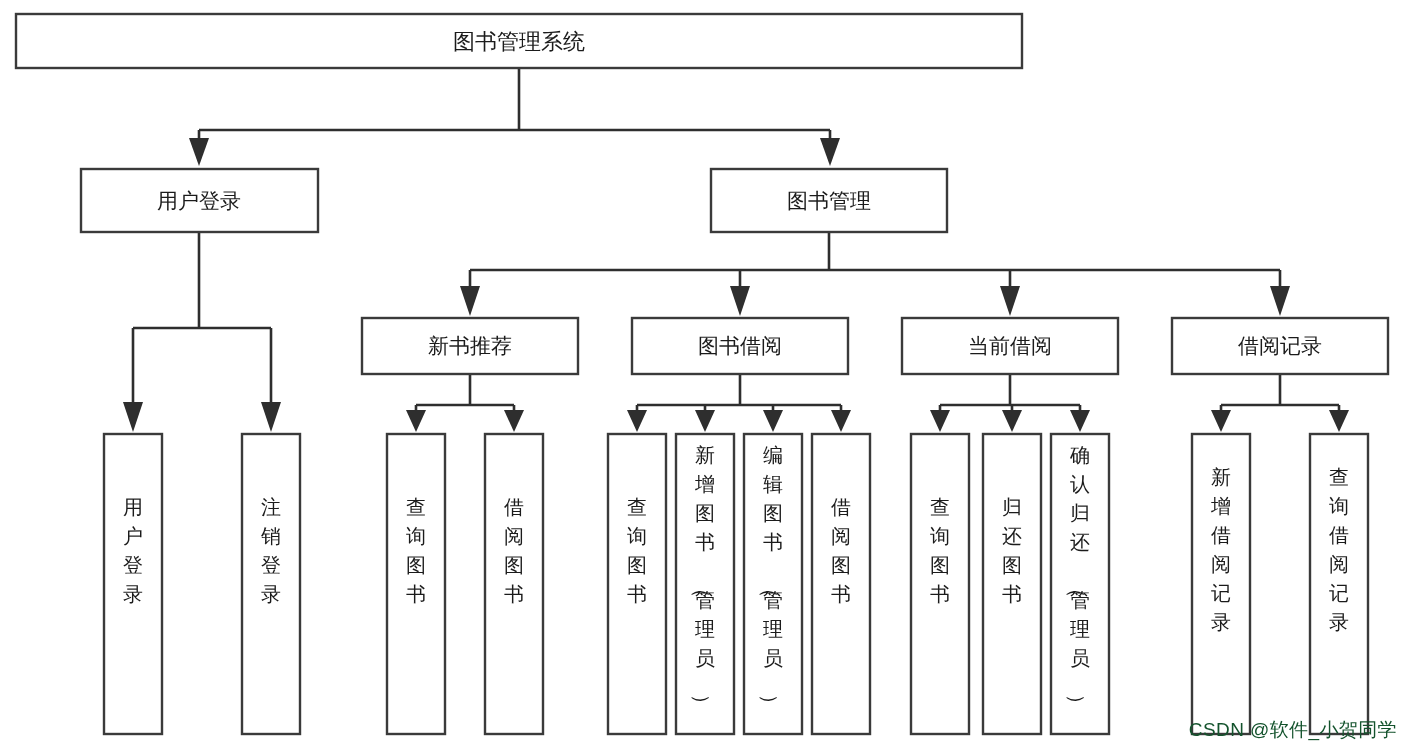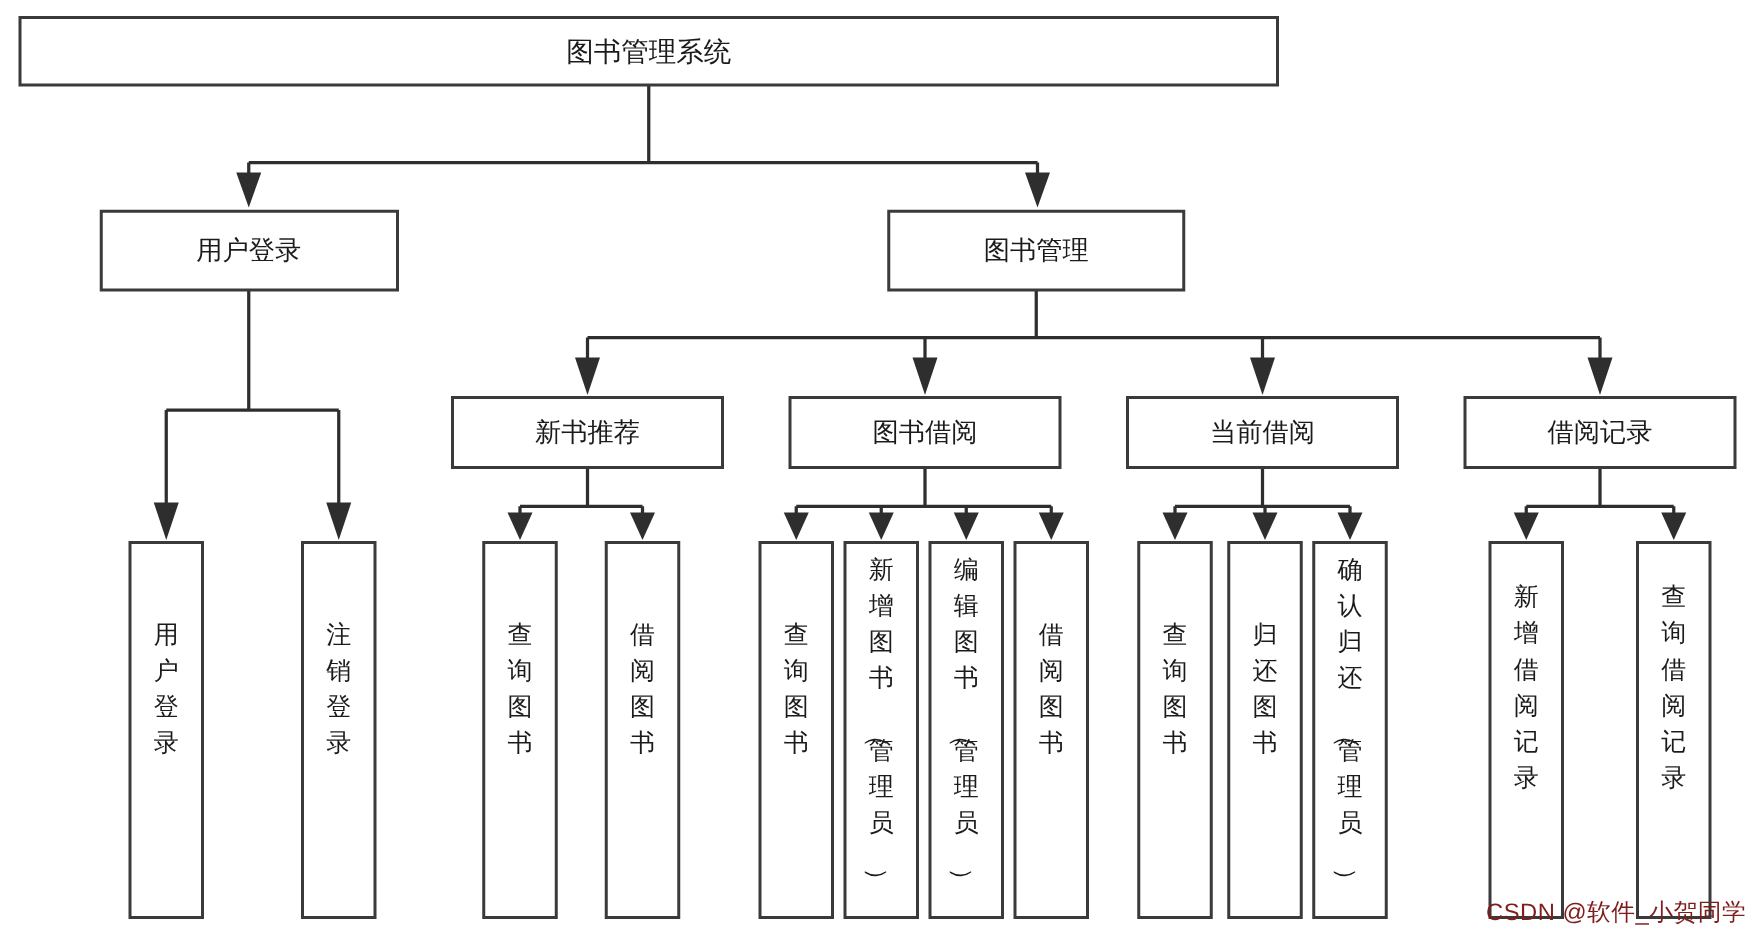--- a/index.html
+++ b/index.html
@@ -58,21 +58,21 @@
   .arrow-head {
     fill: #2e2e2e;
     stroke: none;
   }
   .watermark {
     position: absolute;
     right: 8px;
     bottom: 4px;
     font-family: "Liberation Sans", "DejaVu Sans", sans-serif;
     font-size: 19px;
-    color: #7f1d1d;
+    color: #14532d;
     letter-spacing: 0.4px;
     white-space: nowrap;
     user-select: none;
   }
 </style>
 </head>
 <body>
 
 <div id="diagram-root">
 

